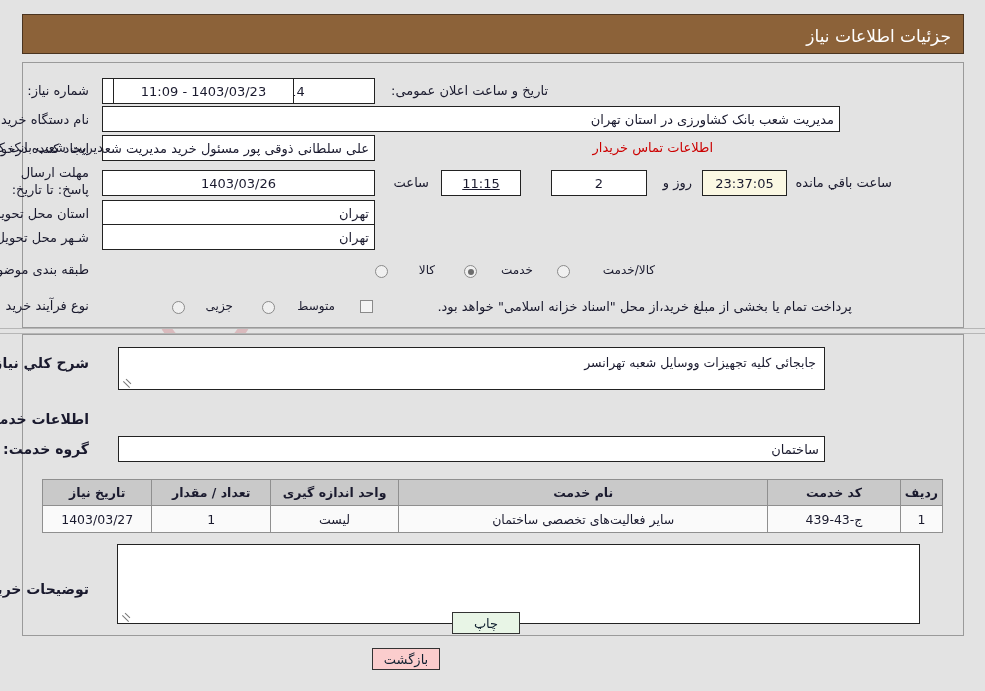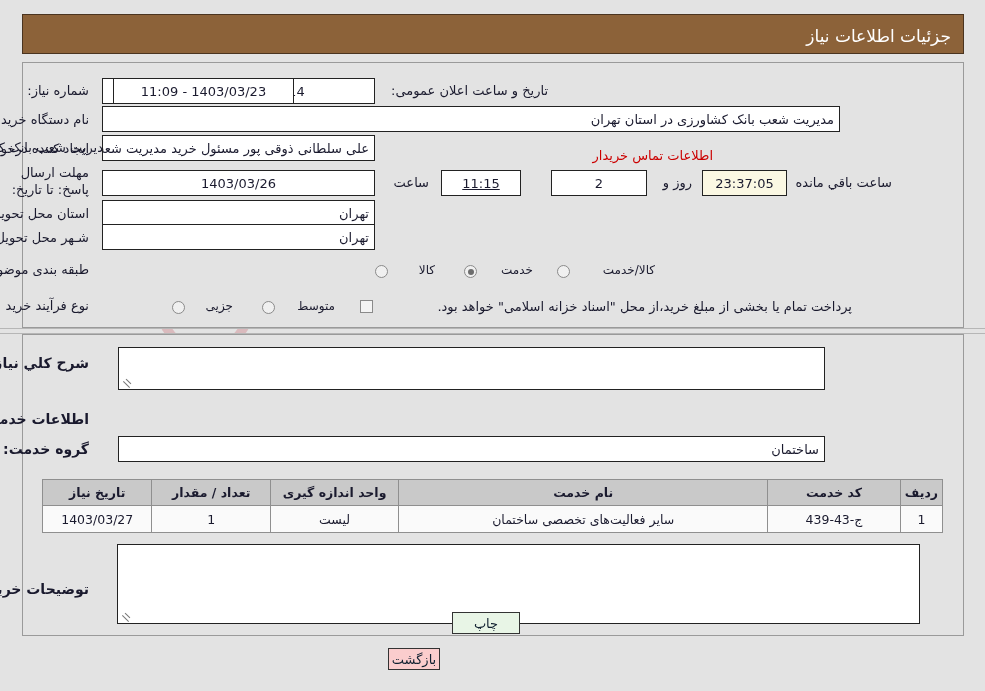--- a/index.html
+++ b/index.html
@@ -233,21 +233,21 @@
 
   <div class="lbl" style="right:437px; top:83px;">تاریخ و ساعت اعلان عمومی:</div>
   <div class="fld center ltr" style="right:691px; top:78px; width:181px; height:23px; left:102px;">11:09 - 1403/03/23</div>
 
   <div class="lbl" style="right:896px; top:112px;">نام دستگاه خریدار:</div>
   <div class="fld start" style="right:145px; top:106px; width:738px; height:23px;">مدیریت شعب بانک کشاورزی در استان تهران</div>
 
   <div class="lbl" style="right:896px; top:141px;">ایجاد کننده درخواست:</div>
   <div class="fld start" style="right:610px; top:135px; width:273px; height:23px;">علی سلطانی ذوقی پور مسئول خرید مدیریت شعب بانک کشاورزی در استان ته</div>
   <div class="lbl" style="right:672px; top:140px; color:#1a1a2e; z-index:3;">علی سلطانی ذوقی پور مسئول خرید مدیریت شعب بانک کشاورزی در استان ته</div>
-  <div class="link" style="right:272px; top:140px;margin-top:8px;">اطلاعات تماس خریدار</div>
+  <div class="link" style="right:272px; top:140px;">اطلاعات تماس خریدار</div>
 
   <div class="lbl" style="right:896px; top:164px; line-height:17px; width:80px; white-space:normal; text-align:right;">مهلت ارسال پاسخ: تا تاریخ:</div>
   <div class="fld center ltr" style="right:610px; top:170px; width:273px; height:23px;">1403/03/26</div>
   <div class="lbl" style="right:556px; top:175px;">ساعت</div>
   <div class="fld center ltr" style="right:464px; top:170px; width:80px; height:23px;text-decoration:underline;">11:15</div>
   <div class="fld center ltr" style="right:338px; top:170px; width:96px; height:23px;">2</div>
   <div class="lbl" style="right:293px; top:175px;">روز و</div>
   <div class="fld center cream ltr" style="right:198px; top:170px; width:85px; height:23px;">23:37:05</div>
   <div class="lbl" style="right:93px; top:175px;">ساعت باقي مانده</div>
 
@@ -273,20 +273,21 @@
   <div class="chk" style="right:612px; top:300px;"></div>
   <div class="lbl" style="right:133px; top:299px;">پرداخت تمام یا بخشی از مبلغ خرید،از محل "اسناد خزانه اسلامی" خواهد بود.</div>
 
   <div class="rule" style="top:328px;"></div>
   <div class="rule" style="top:333px;"></div>
 
   <div class="panel" id="panel-mid"></div>
 
   <div class="lbl bold" style="right:896px; top:355px;">شرح کلي نیاز:</div>
   <div class="ta" style="right:160px; top:347px; width:707px; height:43px;">
+    <div class="txt">جابجائی کلیه تجهیزات ووسایل شعبه تهرانسر</div>
     <div class="grip">
       <i style="left:1px; top:8px; width:9px; height:1px;"></i>
       <i style="left:4px; top:5px; width:7px; height:1px;"></i>
     </div>
   </div>
 
   <div class="lbl bold" style="right:896px; top:411px;">اطلاعات خدمات مورد نیاز</div>
 
   <div class="lbl bold" style="right:896px; top:441px;">گروه خدمت:</div>
   <div class="fld start" style="right:160px; top:436px; width:707px; height:26px;">ساختمان</div>
@@ -316,15 +317,15 @@
 
   <div class="lbl bold" style="right:896px; top:581px;">توضیحات خریدار:</div>
   <div class="ta" style="right:65px; top:544px; width:803px; height:80px;">
     <div class="grip">
       <i style="left:1px; top:8px; width:9px; height:1px;"></i>
       <i style="left:4px; top:5px; width:7px; height:1px;"></i>
     </div>
   </div>
 
   <div class="btn btn-print" style="right:465px; top:612px; width:68px; height:22px;">چاپ</div>
-  <div class="btn btn-back" style="right:545px; top:648px; width:52px; height:22px;">بازگشت</div>
+  <div class="btn btn-back" style="right:545px; top:648px; width:68px; height:22px;">بازگشت</div>
 
 </div>
 
 </body></html>

